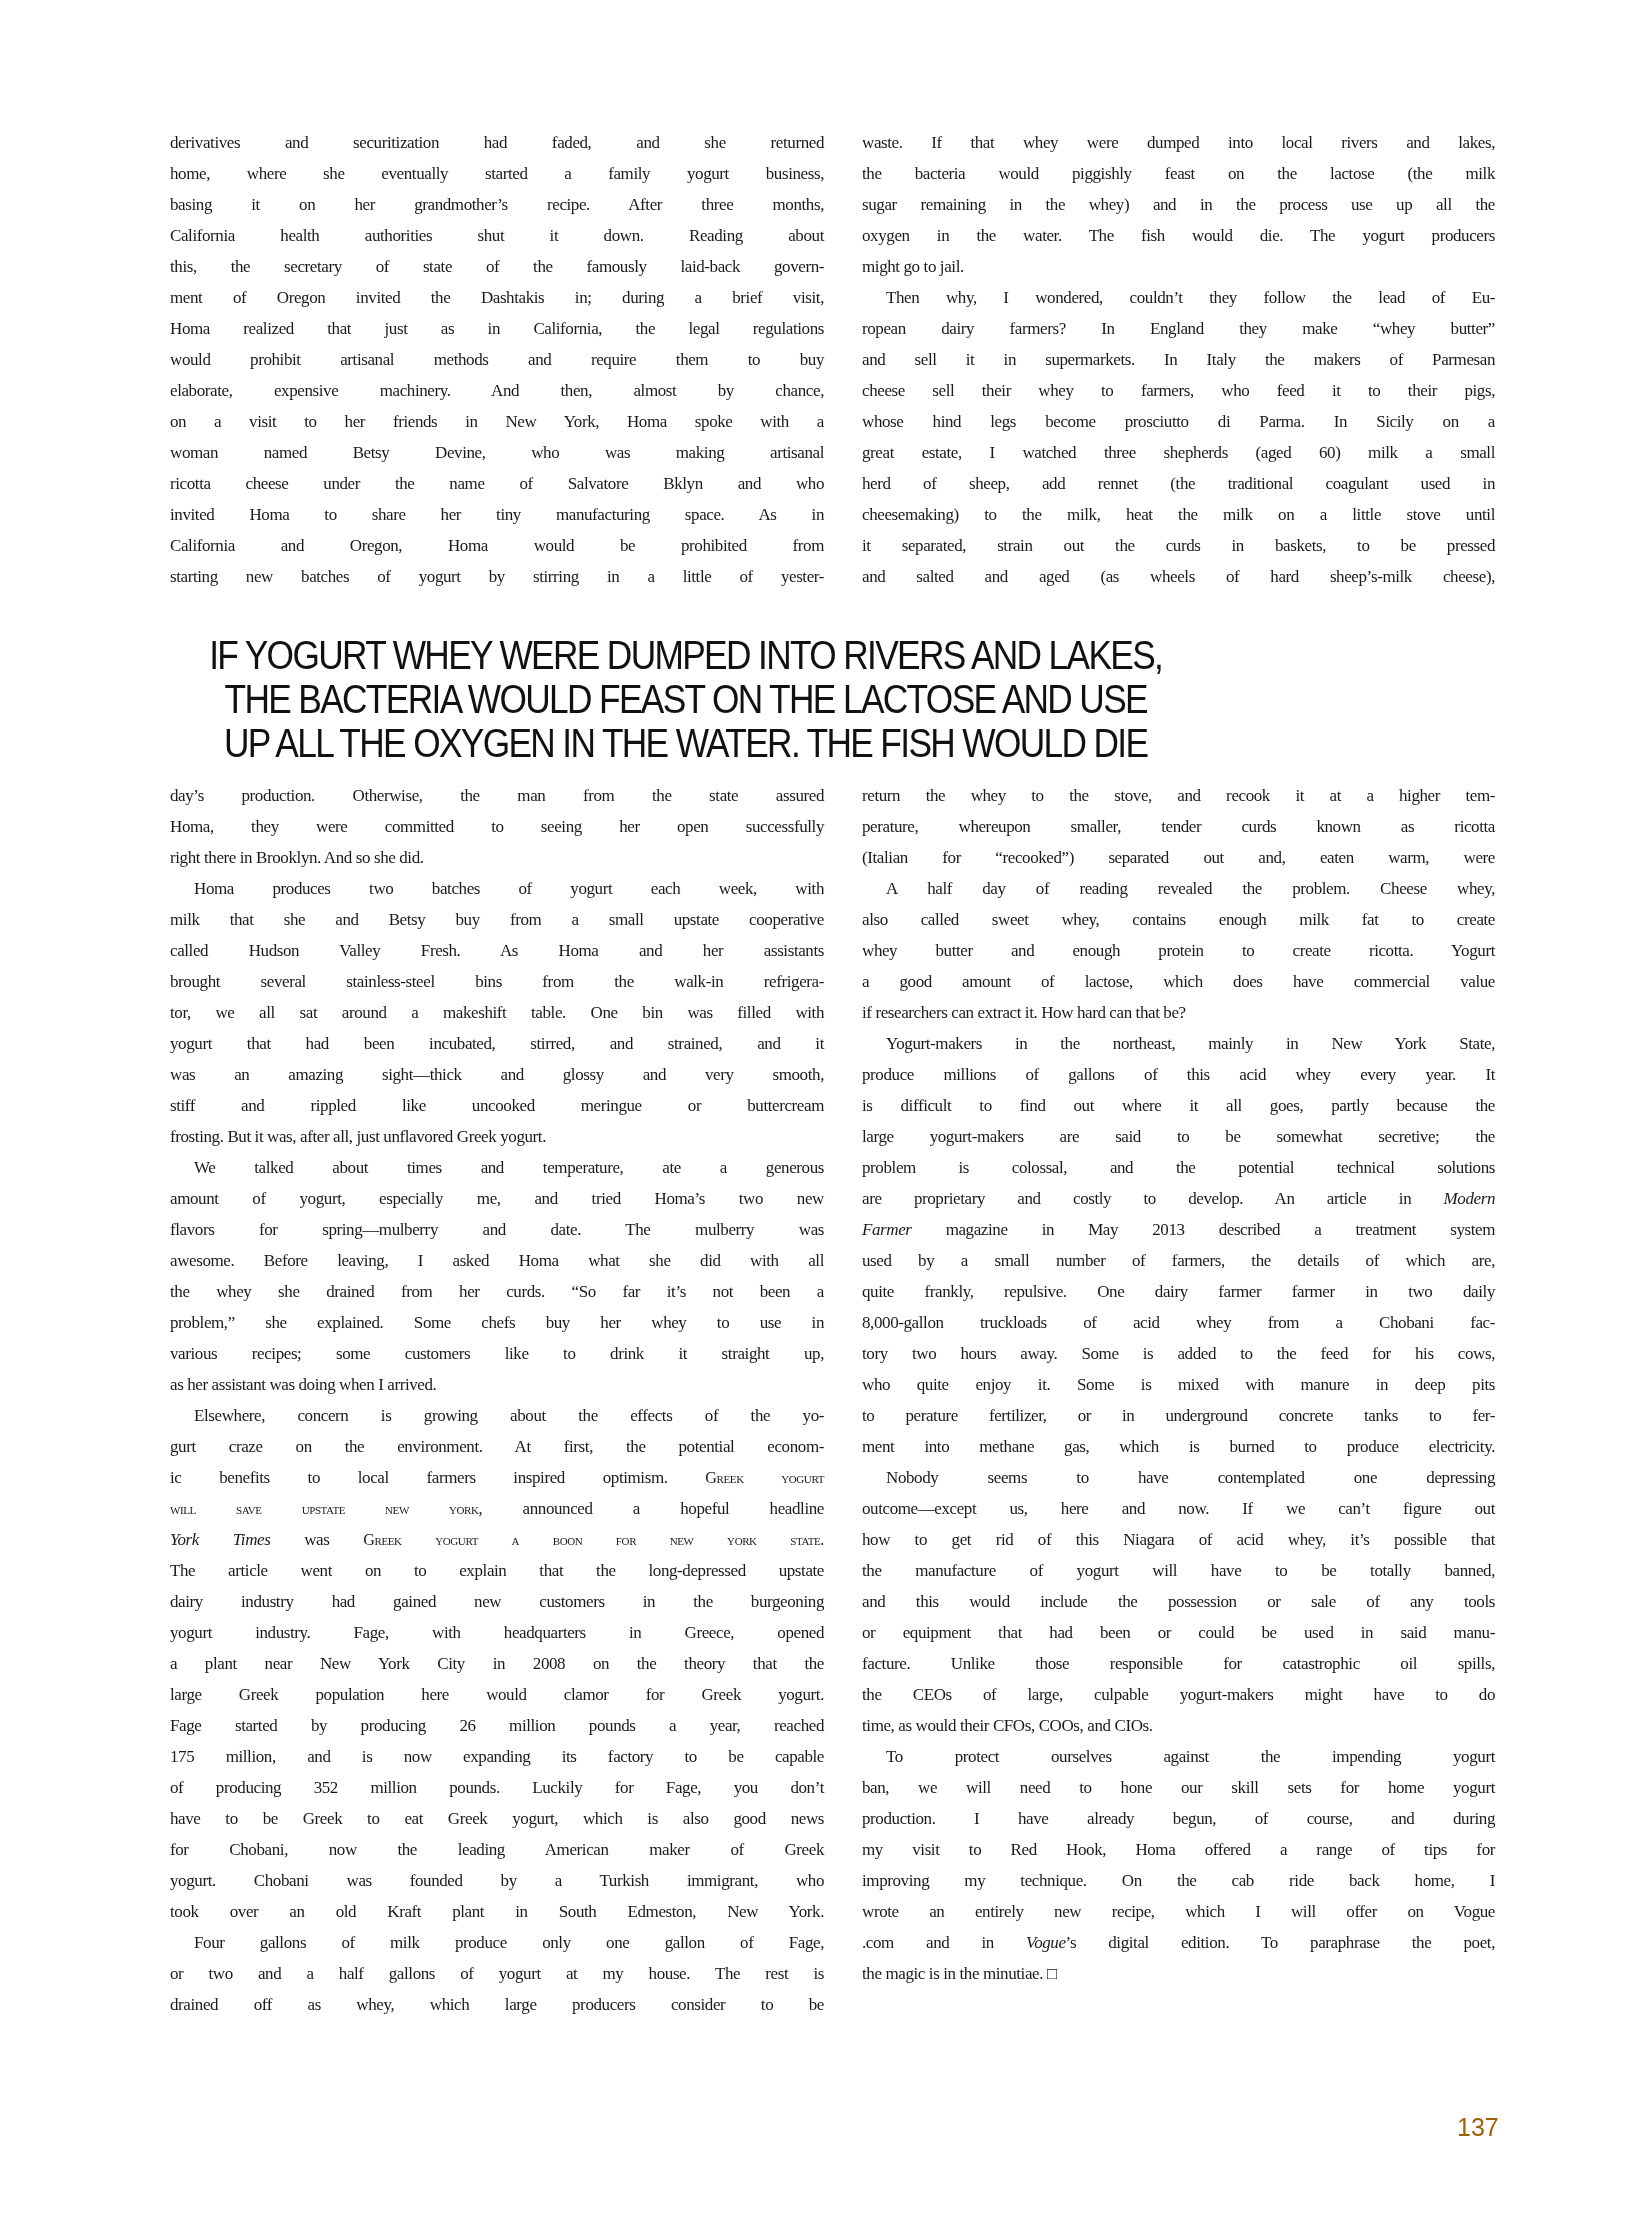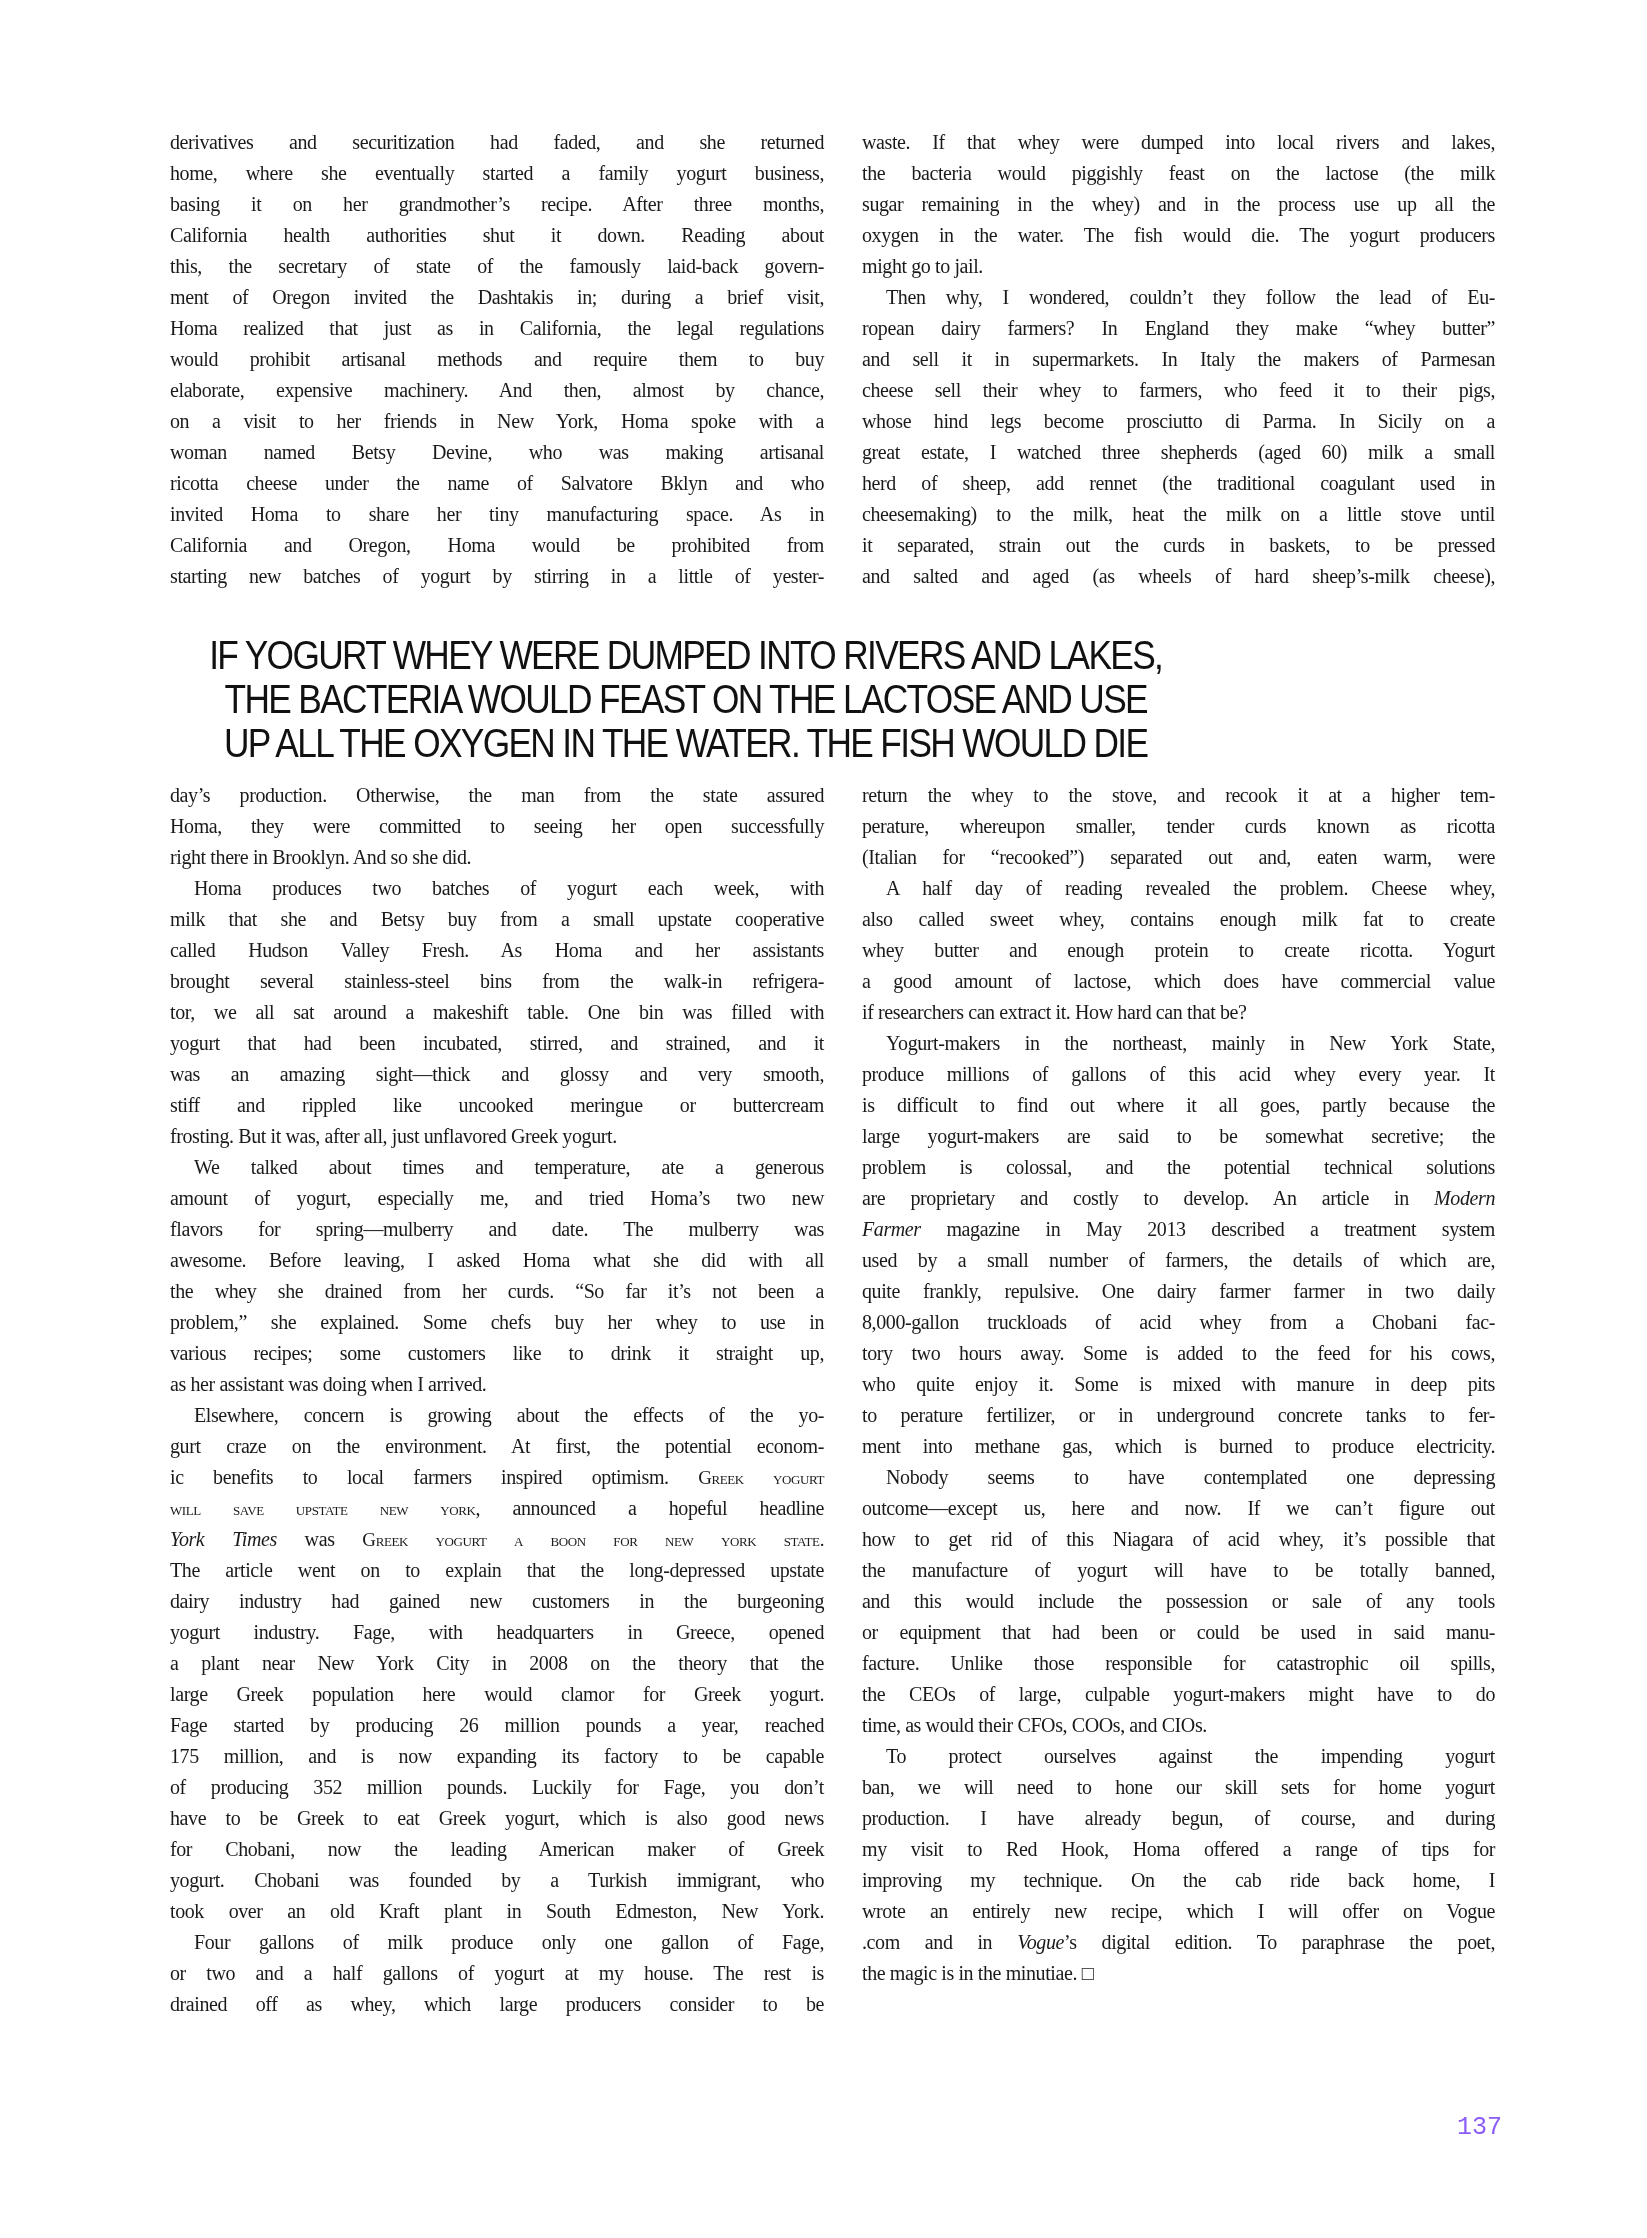--- a/index.html
+++ b/index.html
@@ -1,29 +1,29 @@
 <!DOCTYPE html>
 <html style="font-size:10px"><head>
 <meta charset="utf-8">
 <style>
   html, body { margin:0; padding:0; background:#ffffff; }
   body { width:1647px; height:2239px; position:relative; overflow:hidden; color:#1a1a1a; }
-  .col { position:absolute; font-family:"Liberation Serif", "DejaVu Serif", serif; font-size:20px; }
+  .col { position:absolute; font-family:"Liberation Serif", "DejaVu Serif", serif; font-size:17px; }
   #col1-top { left:170px; top:127px; width:654px; }
   #col2-top { left:862px; top:127px; width:633px; }
   #col1-bot { left:170px; top:780px; width:654px; }
   #col2-bot { left:862px; top:780px; width:633px; }
   .ln { display:block; height:31px; line-height:31px; white-space:nowrap; text-align:justify; text-align-last:justify; letter-spacing:-0.4px; }
   .ln.last { text-align-last:left; }
   .ln.ind { text-indent:24px; }
   .sc { font-variant:small-caps; font-size:0.95em; }
   em { font-style:italic; }
   #pullquote { position:absolute; left:168px; top:633px; width:1204px; font-family:"Liberation Sans", "DejaVu Sans", sans-serif; font-weight:normal; color:#111;text-align:center; }
   #pullquote .pq { display:block; font-size:41px; line-height:44px; height:44px; letter-spacing:-1.9px; transform:scaleX(0.86); transform-origin:left center; white-space:nowrap; }
-  #folio { position:absolute; left:1457px; top:2113px; font-family:Liberation Mono, monospace; font-size:25px; color:#8b5cf6; }
+  #folio { position:absolute; left:1457px; top:2113px; font-family:Liberation Sans, sans-serif; font-size:25px; color:#a16207; }
 </style>
 </head>
 <body>
 
 <div id="col1-top" class="col">
   <span class="ln">derivatives and securitization had faded, and she returned</span>
   <span class="ln">home, where she eventually started a family yogurt business,</span>
   <span class="ln">basing it on her grandmother’s recipe. After three months,</span>
   <span class="ln">California health authorities shut it down. Reading about</span>
   <span class="ln">this, the secretary of state of the famously laid-back govern-</span>

